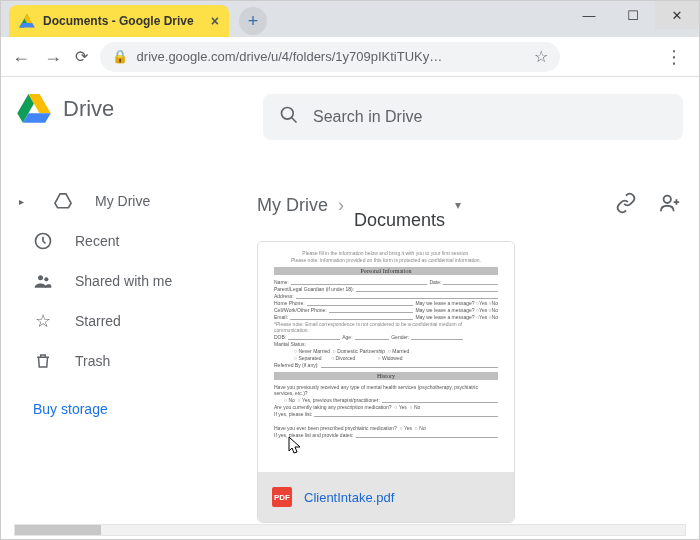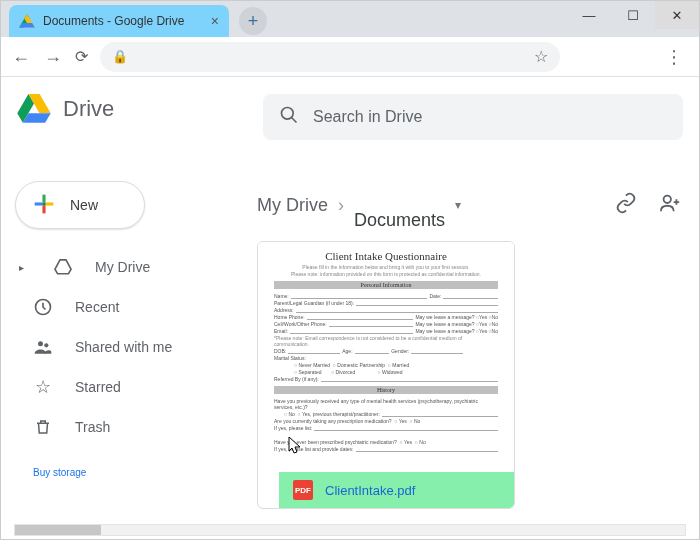--- a/index.html
+++ b/index.html
@@ -1,21 +1,21 @@
 <!DOCTYPE html>
 <html><head>
 <meta charset="utf-8">
 <style>
   * { box-sizing: border-box; margin: 0; padding: 0; font-family: Arial, "Helvetica Neue", sans-serif; }
   body { width: 700px; height: 540px; background: #f0f0f0; overflow: hidden; position: relative; }
 
   
   .chrome { width: 700px; height: 540px; background: #fff; display: flex; flex-direction: column; border: 1px solid #ccc; }
   .tabbar { height: 36px; background: #dee1e6; display: flex; align-items: flex-end; padding-left: 8px; position: relative; }
-  .tab { background: #7dd3fc; border-radius: 8px 8px 0 0; height: 32px; min-width: 220px; display: flex; align-items: center; padding: 0 10px; font-size: 12px; color: #333; gap: 8px; }
+  .tab { background: #fde047; border-radius: 8px 8px 0 0; height: 32px; min-width: 220px; display: flex; align-items: center; padding: 0 10px; font-size: 12px; color: #333; gap: 8px; font-weight: bold; }
   .tab .tab-close { margin-left: auto; font-size: 14px; color: #555; }
   .newtab { width: 28px; height: 28px; border-radius: 50%; background: #cfd2d7; color: #3b6fa0; display: flex; align-items: center; justify-content: center; font-size: 18px; margin-left: 10px; margin-bottom: 2px; }
   .window-controls { position: absolute; right: 0; top: 0; display: flex; }
   .wc { width: 44px; height: 28px; display: flex; align-items: center; justify-content: center; font-size: 13px; color: #333; }
   .wc:last-child { background: #ddd; }
 
   .addrbar { height: 40px; display: flex; align-items: center; padding: 0 10px; gap: 12px; border-bottom: 1px solid #e0e0e0; }
   .nav-arrow { font-size: 18px; color: #5f6368; width: 20px; text-align: center; }
   .reload { font-size: 16px; color: #5f6368; }
   .omnibox { flex: 1; height: 30px; background: #f1f3f4; border-radius: 15px; display: flex; align-items: center; padding: 0 12px; gap: 8px; font-size: 13px; color: #5f6368; max-width: 460px; }
@@ -32,41 +32,41 @@
 
   .drive-body { flex: 1; display: flex; overflow: hidden; }
   .sidebar { width: 250px; padding: 8px 8px 8px 10px; display: flex; flex-direction: column; }
   .newbtn { width: 130px; height: 48px; border-radius: 24px; border: 1px solid #dadce0; background: #fff; display: flex; align-items: center; padding-left: 14px; gap: 12px; font-size: 14px; color: #3c4043; box-shadow: 0 1px 2px rgba(0,0,0,0.12); margin-bottom: 18px; margin-left: 4px; }
   .side-item { height: 40px; border-radius: 0 20px 20px 0; display: flex; align-items: center; padding-left: 22px; gap: 22px; font-size: 14px; color: #5f6368; }
   .side-item .expand { width: 10px; font-size: 10px; color: #5f6368; margin-left: -14px; margin-right: 2px; }
   .side-icon { width: 20px; height: 20px; display: flex; align-items: center; justify-content: center; color: #5f6368; font-size: 18px; }
   .storage { margin-top: 20px; padding-left: 22px; font-size: 13px; color: #5f6368; }
   .storage-bar { width: 170px; height: 4px; background: #e0e0e0; border-radius: 2px; margin-top: 6px; position: relative; }
   .storage-bar::after { content: ""; position: absolute; left: 0; top: 0; height: 100%; width: 3px; background: #1a73e8; border-radius: 2px; }
-  .buy { margin-top: 20px; padding-left: 22px; font-size: 10px; color: #1a73e8; }
+  .buy { margin-top: 20px; padding-left: 22px; font-size: 14px; color: #1a73e8; }
 
   .main { flex: 1; display: flex; flex-direction: column; padding: 10px 18px 0 6px; overflow: hidden; }
   .crumbs { height: 44px; display: flex; align-items: center; gap: 10px; color: #5f6368; font-size: 18px; }
   .crumb { color: #5f6368; }
   .crumb.current { color: #3c4043; margin-top: 30px; }
   .chev { color: #9aa0a6; }
   .crumb-drop { font-size: 12px; color: #777;}
   .toolbar { margin-left: auto; display: flex; gap: 22px; color: #5f6368; font-size: 20px; }
 
   .grid { padding-top: 14px; }
   .filecard { width: 258px; border: 1px solid #dadce0; border-radius: 6px; overflow: hidden; display: flex; flex-direction: column; }
   .thumb { height: 230px; background: #fff; padding: 8px 16px; overflow: hidden; font-size: 6px; color: #666; position: relative; }
   .thumb .doc-title { text-align: center; font-family: "Times New Roman", serif; font-size: 11px; color: #333; margin-bottom: 2px; }
   .thumb .doc-line { text-align: center; font-size: 5px; color: #888; margin-bottom: 1px; }
   .thumb .sec-header { background: #bfbfbf; color: #333; text-align: center; font-size: 6px; padding: 1px 0; margin: 4px 0; font-family: serif; }
   .thumb .form-row { display: flex; align-items: center; gap: 2px; margin: 1px 0; font-size: 5px; }
   .thumb .form-row .lbl { color: #555; }
   .thumb .form-row .uline { flex: 1; border-bottom: 1px solid #aaa; height: 5px; }
   .cursor { position: absolute; left: 30px; bottom: 12px; font-size: 16px; color: #000; }
-  .filebar { height: 36px; background: #86efac; display: flex; align-items: center; padding: 0 14px; gap: 12px; margin-left: 21px; }
+  .filebar { height: 50px; background: #e5e5e5; display: flex; align-items: center; padding: 0 14px; gap: 12px; }
   .pdf-badge { width: 20px; height: 20px; background: #ea4335; color: #fff; font-size: 8px; font-weight: bold; display: flex; align-items: center; justify-content: center; border-radius: 2px; }
   .filename { color: #1967d2; font-size: 13px; font-weight: 400; }
 
   .hscroll { position: absolute; left: 14px; bottom: 4px; width: 672px; height: 12px; background: #f1f1f1; border: 1px solid #e4e4e4; }
   .hscroll::after { content: ""; position: absolute; left: 0; top: 0; width: 86px; height: 100%; background: #c7c7c7; }
 
   
   .drive-logo { width: 34px; height: 30px; position: relative; }
   .drive-logo svg { width: 100%; height: 100%; }
   .plus-icon svg { width: 28px; height: 28px; }
@@ -95,20 +95,21 @@
       <div class="wc">✕</div>
     </div>
   </div>
 
   <div class="addrbar">
     <span class="nav-arrow">←</span>
     <span class="nav-arrow">→</span>
     <span class="reload">⟳</span>
     <div class="omnibox">
       <span>🔒</span>
+      <span class="url">drive.google.com/drive/u/4/folders/1y709pIKtiTUKy…</span>
       <span class="star">☆</span>
     </div>
     <span class="kebab">⋮</span>
   </div>
 
   <div class="drive">
 
     <div class="drive-header">
       <span class="drive-logo">
         <svg viewBox="0 0 87 78">
@@ -127,32 +128,20 @@
               </svg>
           </span>
           <span>Search in Drive</span>
         </div>
       </div>
     </div>
 
     <div class="drive-body">
 
       <div class="sidebar">
-        <div class="newbtn">
-          <span class="plus-icon">
-            <svg viewBox="0 0 36 36">
-                <path fill="#34A853" d="M16 16V6h4v10z"></path>
-                <path fill="#EA4335" d="M16 20v10h4V20z"></path>
-                <path fill="#4285F4" d="M6 16h10v4H6z"></path>
-                <path fill="#FBBC04" d="M20 16h10v4H20z"></path>
-                <rect x="16" y="16" width="4" height="4" fill="#188038"></rect>
-              </svg>
-          </span>
-          <span>New</span>
-        </div>
 
         <div class="side-item">
           <span class="expand">▸</span>
           <span class="side-icon">
             <svg width="18" height="16" viewBox="0 0 87 78">
                 <polygon fill="none" stroke="#5f6368" stroke-width="8" points="29,4 58,4 83,50 70,72 17,72 4,50"></polygon>
               </svg>
           </span>
           <span>My Drive</span>
         </div>
@@ -211,21 +200,20 @@
                   <path d="M2 21c0-4 3-6 7-6s7 2 7 6"></path>
                   <path d="M19 8v6M16 11h6"></path>
                 </svg>
             </span>
           </div>
         </div>
 
         <div class="grid">
           <div class="filecard">
             <div class="thumb">
-              <div class="doc-title">Client Intake Questionnaire</div>
               <div class="doc-line">Please fill in the information below and bring it with you to your first session.</div>
               <div class="doc-line">Please note: information provided on this form is protected as confidential information.</div>
               <div class="sec-header">Personal Information</div>
               <div class="form-row">
                   <span class="lbl">Name:</span>
                   <span class="uline"></span>
                   <span class="lbl">Date:</span>
                   <span class="uline" style="flex:0.4"></span>
                 </div>
               <div class="form-row">

